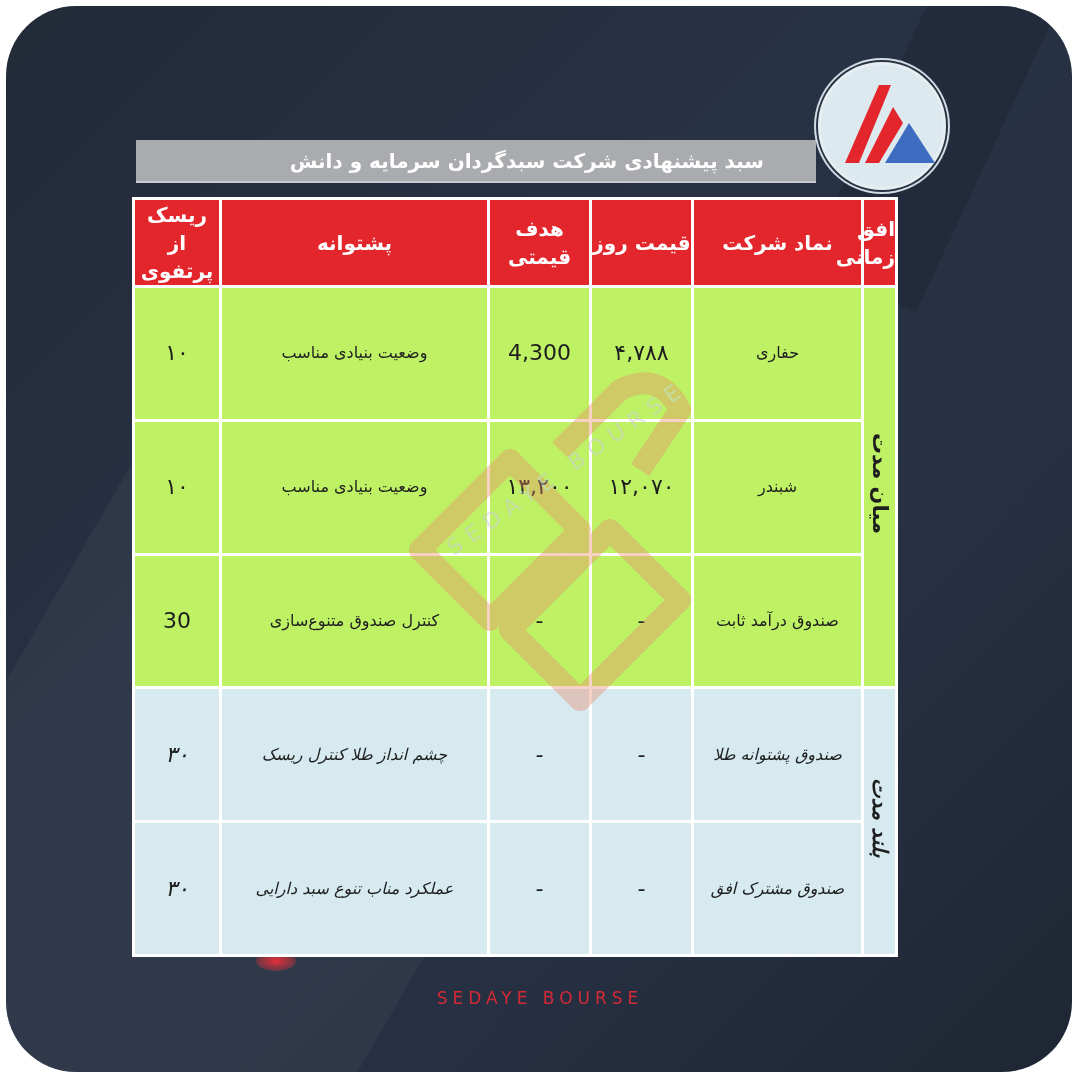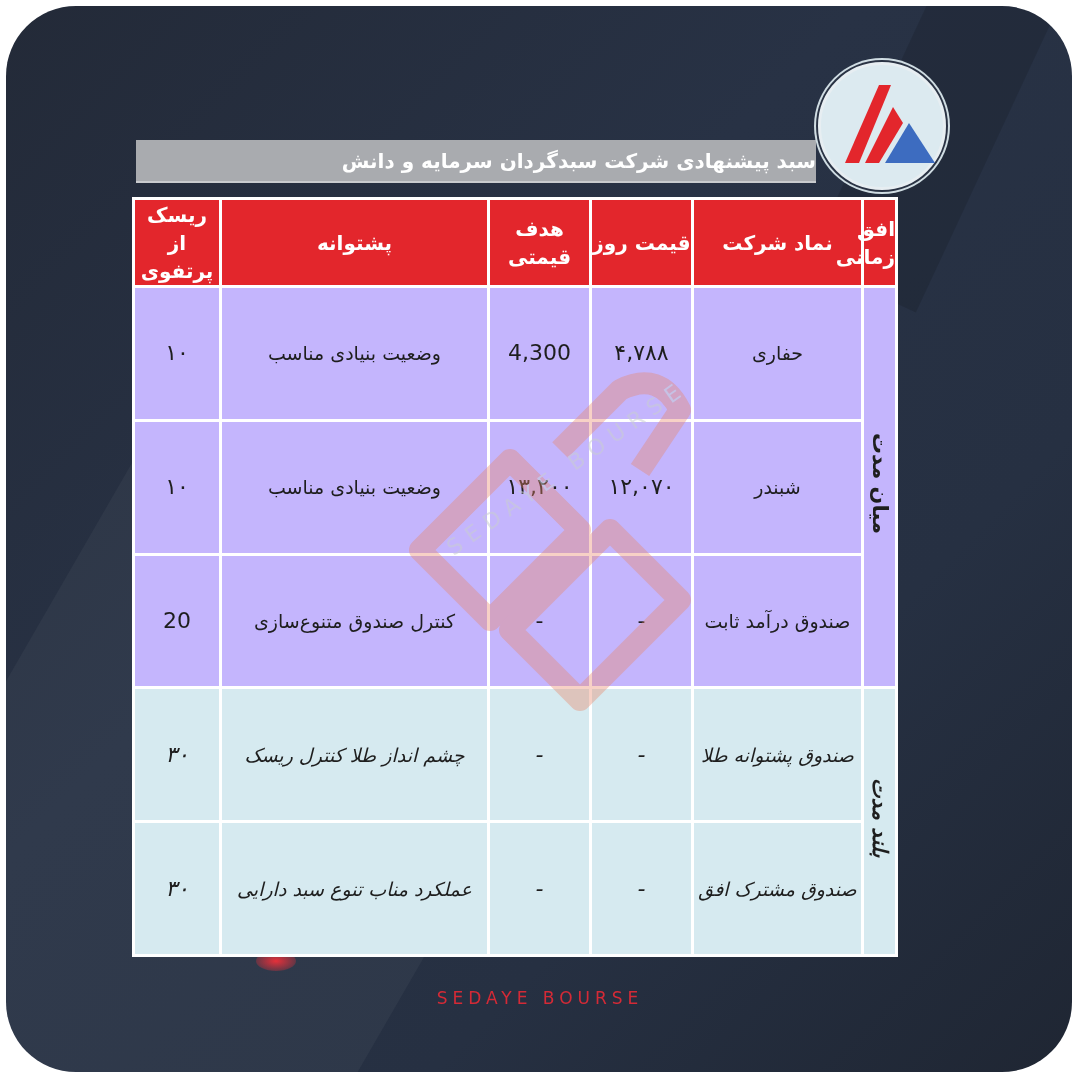--- a/index.html
+++ b/index.html
@@ -8,29 +8,29 @@
   .card { position:absolute; left:6px; top:6px; width:1066px; height:1066px; border-radius:70px;
           background:linear-gradient(135deg,#232a38 0%,#283245 40%,#263042 70%,#1f2633 100%); overflow:hidden; }
   .streak1 { position:absolute; left:-120px; top:500px; width:500px; height:900px; background:rgba(255,255,255,0.04);
              transform:rotate(30deg); }
   .streak2 { position:absolute; left:880px; top:-100px; width:120px; height:400px; background:rgba(0,0,0,0.12);
              transform:rotate(25deg); }
   .glow { position:absolute; left:250px; top:945px; width:40px; height:20px; border-radius:50%;
           background:radial-gradient(#e5303a,rgba(229,48,58,0)); }
   .title-bar { position:absolute; left:136px; top:140px; width:680px; height:43px; background:#a9abaf;
                direction:rtl; color:#ffffff; font-size:20px; font-weight:bold; line-height:43px;
-               box-sizing:border-box; border-bottom:2px solid #c9cbce; }
+               padding-right:52px; box-sizing:border-box; border-bottom:2px solid #c9cbce; }
   .logo { position:absolute; left:818px; top:62px; width:122px; height:122px; border-radius:50%;
           background:#dceaf0; border:3px solid #e7eef2; box-shadow:0 0 0 2px #2a3344, 0 0 0 4px #d0dde3; }
   .tbl { position:absolute; left:132px; top:197px; width:763px; height:760px; background:#ffffff; }
   table { border-collapse:collapse; direction:rtl; width:763px; height:760px; table-layout:fixed; }
   td, th { border:3px solid #ffffff; text-align:center; vertical-align:middle; padding:0; color:#1e1e1e;
-           font-size:19px; line-height:30px; }
+           font-size:16px; line-height:30px; }
   th { background:#e3262c; color:#ffffff; font-weight:bold; font-size:20px; line-height:28px; height:85px; }
-  .r-mid td { background:#c4b5fd; height:128px;text-align:center; }
+  .r-mid td { background:#bef264; height:128px;text-align:center; }
   .r-long td { background:#d6eaf0; height:128px;font-style:italic; }
   .horizon { font-weight:bold; font-size:21px; }
   .vert { writing-mode:vertical-rl; display:inline-block; }
   .num { font-size:22px; }
   .watermark { position:absolute; left:360px; top:330px; width:380px; height:420px; pointer-events:none; opacity:0.55; }
   .footer { position:absolute; left:0; width:1080px; top:988px; text-align:center; color:#d42a36;
             font-size:17px; letter-spacing:5px; font-family:"DejaVu Sans", sans-serif; }
 </style>
 </head>
 <body>
@@ -85,21 +85,21 @@
         <td class="num">۱۲,۰۷۰</td>
         <td class="num">۱۳,۲۰۰</td>
         <td>وضعیت بنیادی مناسب</td>
         <td class="num">۱۰</td>
       </tr>
       <tr class="r-mid">
         <td>صندوق درآمد ثابت</td>
         <td class="num">-</td>
         <td class="num">-</td>
         <td>کنترل صندوق متنوع‌سازی</td>
-        <td class="num">20</td>
+        <td class="num">30</td>
       </tr>
       <tr class="r-long">
         <td rowspan="2" class="horizon"><span class="vert">بلند مدت</span></td>
         <td>صندوق پشتوانه طلا</td>
         <td class="num">-</td>
         <td class="num">-</td>
         <td>چشم انداز طلا کنترل ریسک</td>
         <td class="num">۳۰</td>
       </tr>
       <tr class="r-long">

